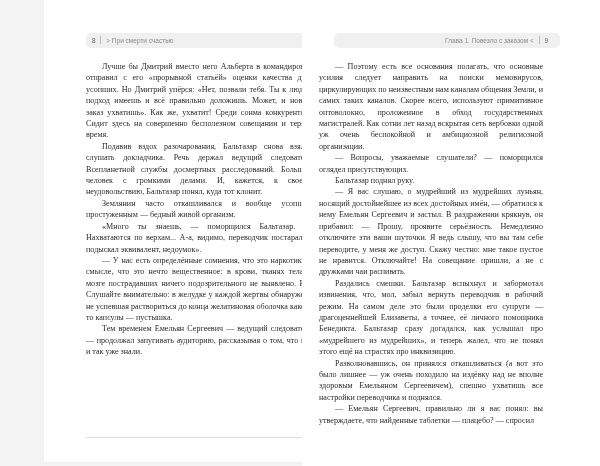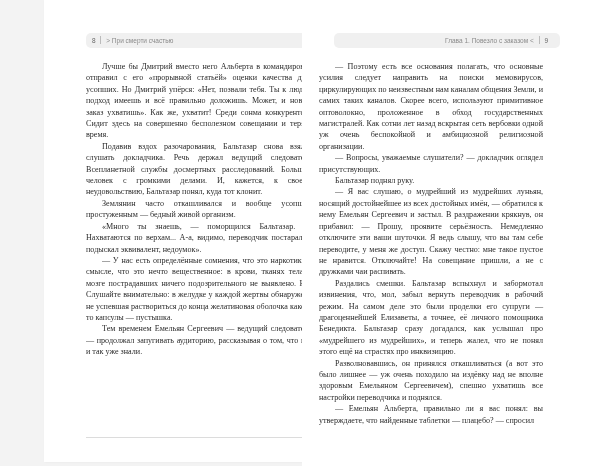--- a/index.html
+++ b/index.html
@@ -59,20 +59,20 @@
 </div>
 
 <div class="page right">
   <div class="runhead">
     <span>Глава 1. Повезло с заказом &lt;</span>
     <span class="sep"></span>
     <span class="folio">9</span>
   </div>
   <div class="text">
     <p>— Поэтому есть все основания полагать, что основные усилия следует направить на поиски мемовирусов, циркулирующих по неизвестным нам каналам общения Земли, и самих таких каналов. Скорее всего, используют примитивное оптоволокно, проложенное в обход государственных магистралей. Как сотни лет назад вскрытая сеть вербовки одной уж очень беспокойной и амбициозной религиозной организации.</p>
-    <p>— Вопросы, уважаемые слушатели? — докладчик оглядел присутствующих.</p>
+    <p>— Вопросы, уважаемые слушатели? — поморщился оглядел присутствующих.</p>
     <p>Бальтазар поднял руку.</p>
     <p>— Я вас слушаю, о мудрейший из мудрейших луньян, носящий достойнейшее из всех достойных имён, — обратился к нему Емельян Сергеевич и застыл. В раздражении крякнув, он прибавил: — Прошу, проявите серьёзность. Немедленно отключите эти ваши шуточки. Я ведь слышу, что вы там себе переводите, у меня же доступ. Скажу честно: мне такое пустое не нравится. Отключайте! На совещание пришли, а не с дружками чаи распивать.</p>
     <p>Раздались смешки. Бальтазар вспыхнул и забормотал извинения, что, мол, забыл вернуть переводчик в рабочий режим. На самом деле это были проделки его супруги — драгоценнейшей Елизаветы, а точнее, её личного помощника Бенедикта. Бальтазар сразу догадался, как услышал про «мудрейшего из мудрейших», и теперь жалел, что не понял этого ещё на страстях про инквизицию.</p>
     <p>Разволновавшись, он принялся откашливаться (а вот это было лишнее — уж очень походило на издёвку над не вполне здоровым Емельяном Сергеевичем), спешно ухватишь все настройки переводчика и поднялся.</p>
-    <p>— Емельян Альберта, правильно ли я вас понял: вы утверждаете, что найденные таблетки — плацебо? — спросил</p>
+    <p>— Емельян Сергеевич, правильно ли я вас понял: вы утверждаете, что найденные таблетки — плацебо? — спросил</p>
   </div>
 </div>
 
 </body></html>

